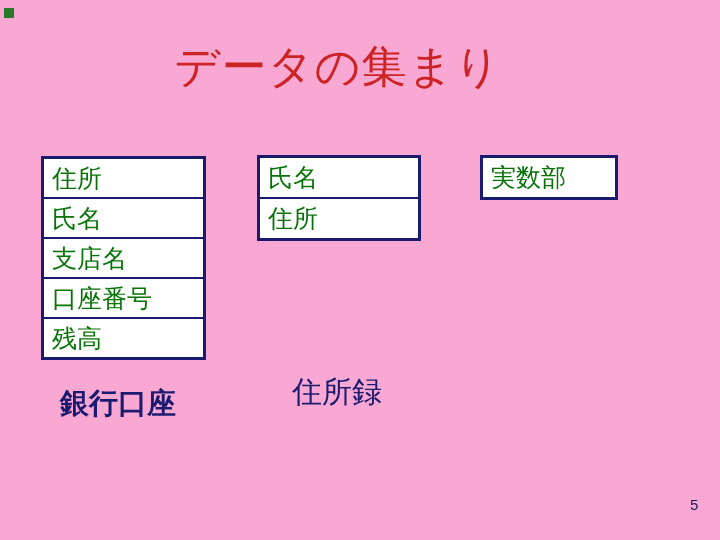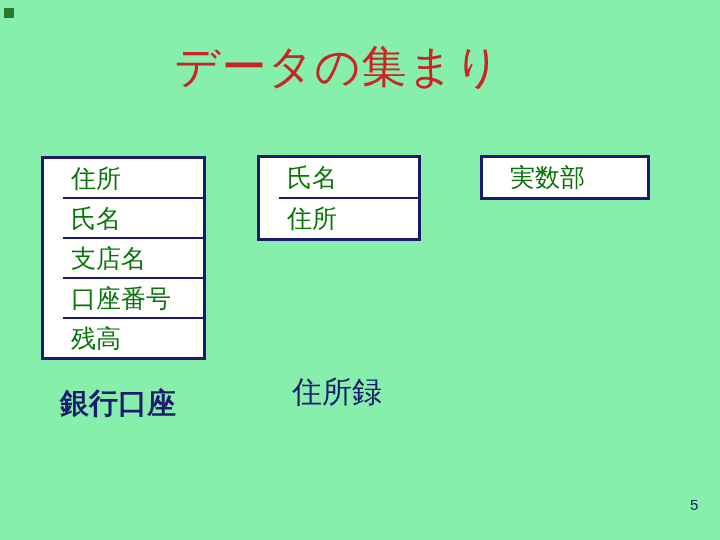--- a/index.html
+++ b/index.html
@@ -1,20 +1,20 @@
 <!DOCTYPE html>
 <html><head>
 <meta charset="utf-8">
 <style>
   html, body { margin: 0; padding: 0; background: #ffffff; }
   .slide {
     position: relative;
     width: 720px;
     height: 540px;
-    background: #86efac;
+    background: #f9a8d4;
     overflow: hidden;
     font-family: "Liberation Sans", sans-serif;
   }
   .corner-marker {
     position: absolute;
     left: 4px;
     top: 8px;
     width: 10px;
     height: 10px;
     background: #287a28;
@@ -41,27 +41,26 @@
     box-sizing: content-box;
     height: 39px;
     border-bottom: 2px solid #1a1a6e;
     display: flex;
     align-items: center;
     padding-left: 8px;
     font-size: 25px;
     color: #067306;
     white-space: nowrap;
     overflow: hidden;
-    margin-left: 19px;
   }
   .dtable .cell:last-child { border-bottom: none; }
   .t-bank    { left: 41px;  top: 156px; width: 165px; }
   .t-bank .cell { height: 38px; }
   .t-address { left: 257px; top: 155px; width: 164px; }
-  .t-complex { left: 480px; top: 155px; width: 170px; }
+  .t-complex { left: 480px; top: 155px; width: 138px; }
   .caption {
     position: absolute;
     color: #1a1a6e;
     line-height: 1;
     white-space: nowrap;
   }
   .cap-bank    { left: 60px;  top: 389px; font-size: 29px; font-weight: bold; }
   .cap-address { left: 292px; top: 377px; font-size: 30px; }
   .cap-complex { left: 495px; top: 388px; font-size: 29px; }
   .page-number {

